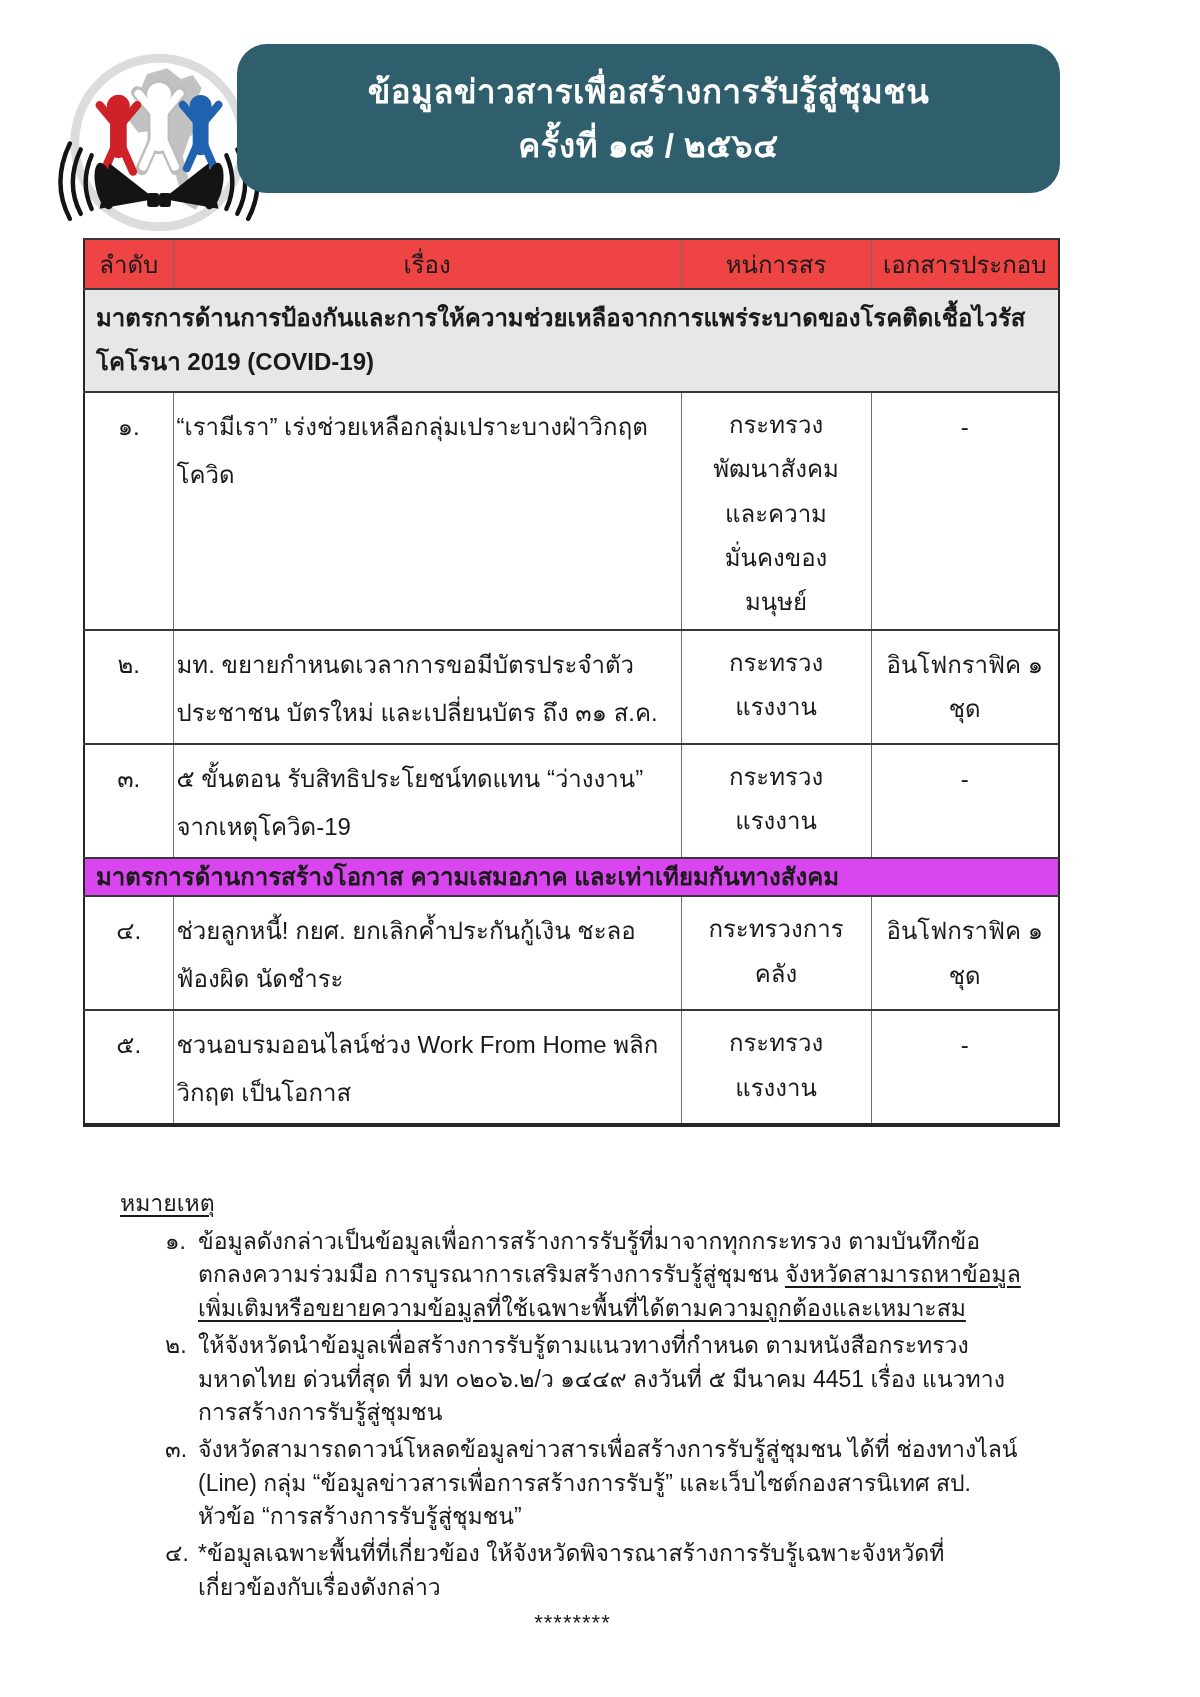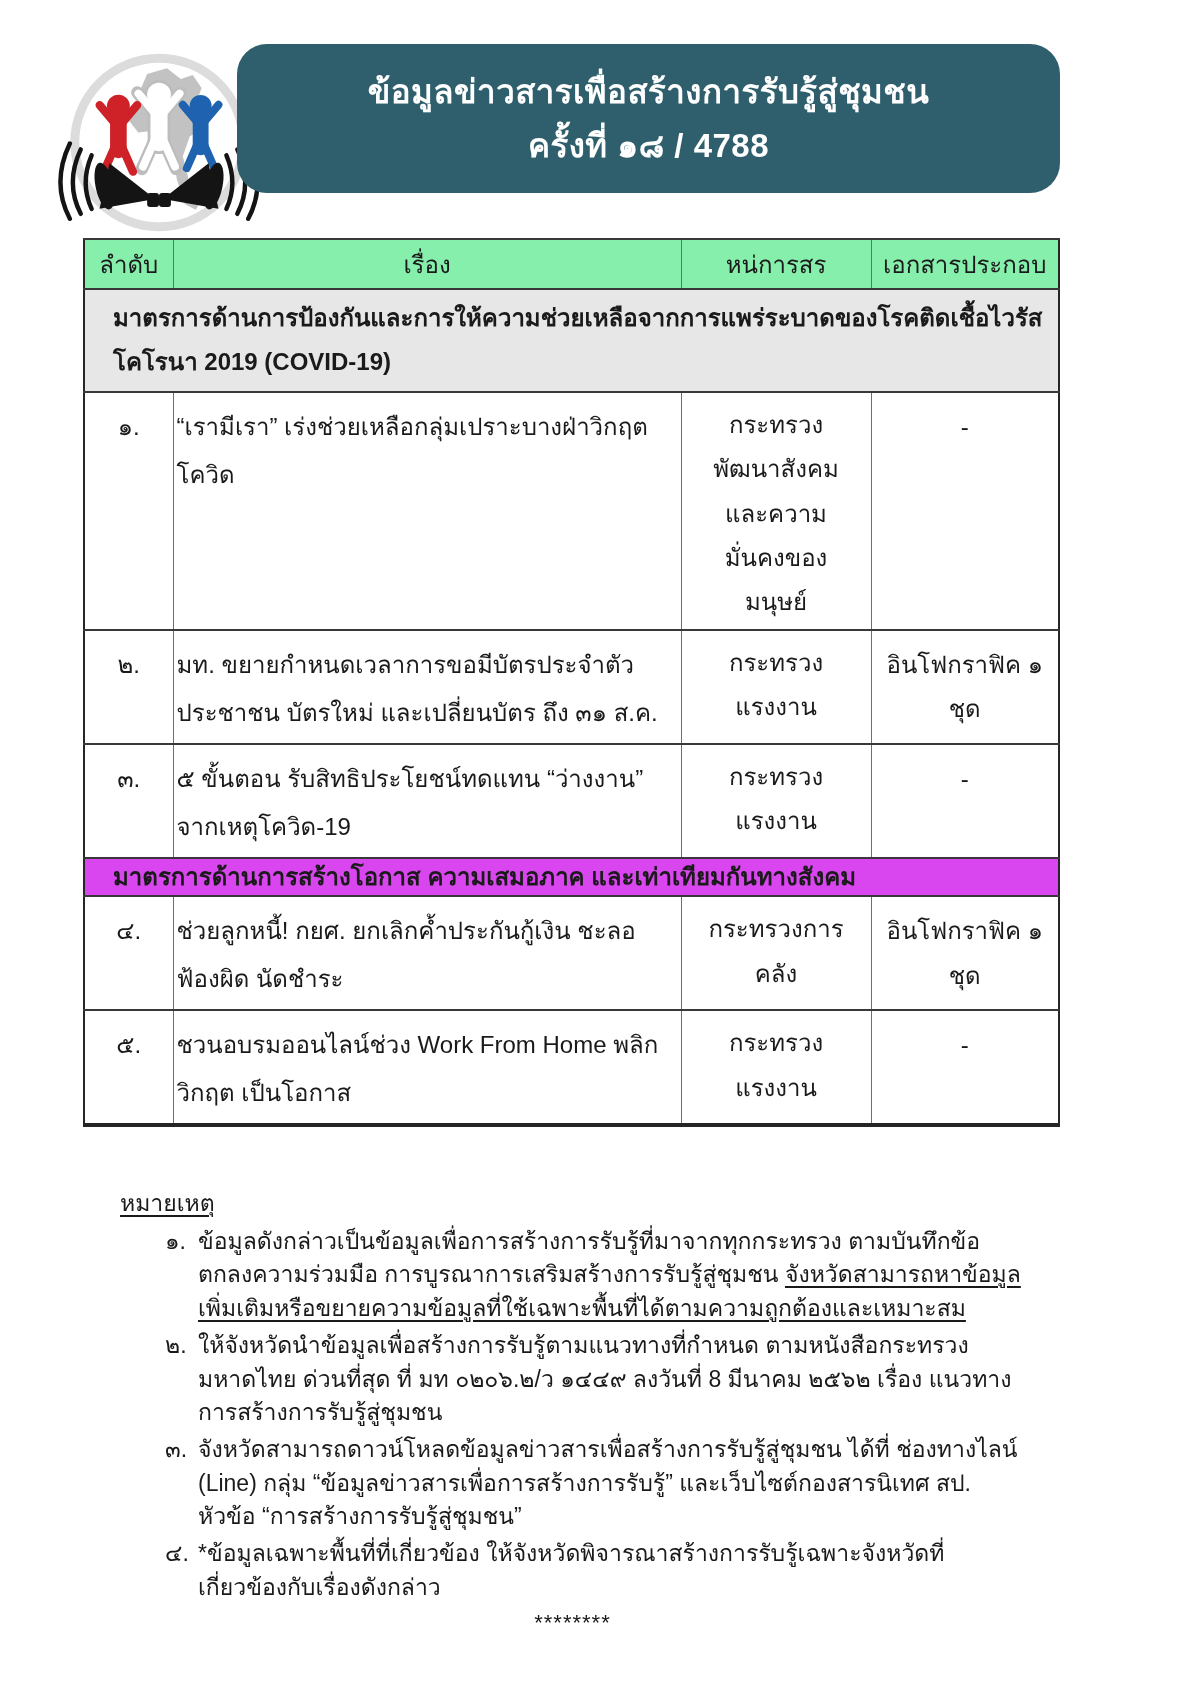--- a/index.html
+++ b/index.html
@@ -37,29 +37,29 @@
   table.doc {
     width:975px; border-collapse:collapse; table-layout:fixed;
     border:2px solid #262626; border-bottom-width:4px;
   }
   table.doc th, table.doc td {
     border-left:1px solid #6e6e6e; border-right:1px solid #6e6e6e;
     border-top:2px solid #383838; border-bottom:2px solid #383838;
     font-size:24px; vertical-align:top;
   }
   table.doc th {
-    background:#86efac; font-weight:normal; height:50px;
+    background:#ef4444; font-weight:normal; height:50px;
     text-align:center; vertical-align:middle; padding:2px 4px;
   }
   td.c-no   { text-align:center; padding-top:14px; }
   td.c-subj { padding:10px 10px 6px 3px; line-height:2.0; }
   td.c-agency { text-align:center; padding:10px 22px 4px; line-height:1.85; overflow-wrap:break-word; }
   td.c-docs { text-align:center; padding:12px 6px 4px; line-height:1.85; }
   tr.section td {
-    font-weight:bold; padding:6px 10px 6px 28px; line-height:1.85;
+    font-weight:bold; padding:6px 10px 6px 11px; line-height:1.85;
     vertical-align:middle;
   }
   tr.section-1 td { background:#e7e7e7; height:80px; }
   tr.section-2 td { background:#d946ef; height:37px; padding-top:2px; padding-bottom:2px; line-height:1.35; }
   tr.h-r1 { height:102px; }
   tr.h-r2 { height:88px; }
   tr.h-r3 { height:94px; }
   tr.h-r4 { height:87px; }
   tr.h-r5 { height:93px; }
 
@@ -126,21 +126,21 @@
       <path d="M29,102 Q13,136 29,167"></path>
       <path d="M18,96 Q-1,136 18,172"></path>
       <path d="M176,108 Q188,136 176,162"></path>
       <path d="M187,102 Q203,136 187,167"></path>
       <path d="M198,96 Q217,136 198,172"></path>
     </g>
   </svg>
 
   <div class="banner">
     <div class="t1">ข้อมูลข่าวสารเพื่อสร้างการรับรู้สู่ชุมชน</div>
-    <div class="t2">ครั้งที่ ๑๘ / 4788</div>
+    <div class="t2">ครั้งที่ ๑๘ / ๒๕๖๔</div>
   </div>
 </div>
 
 <div class="main">
   <table class="doc">
     <colgroup>
       <col style="width:89px">
         <col style="width:508px">
         <col style="width:190px">
         <col style="width:188px">
@@ -197,21 +197,21 @@
 <div class="notes">
   <div class="notes-heading">หมายเหตุ</div>
 
   <div class="note-item">
     <span class="note-no">๑.</span>
     <span class="note-text"><span>ข้อมูลดังกล่าวเป็นข้อมูลเพื่อการสร้างการรับรู้ที่มาจากทุกกระทรวง ตามบันทึกข้อตกลงความร่วมมือ การบูรณาการเสริมสร้างการรับรู้สู่ชุมชน </span><span class="note-underline">จังหวัดสามารถหาข้อมูลเพิ่มเติมหรือขยายความข้อมูลที่ใช้เฉพาะพื้นที่ได้ตามความถูกต้องและเหมาะสม</span></span>
   </div>
 
   <div class="note-item">
     <span class="note-no">๒.</span>
-    <span class="note-text">ให้จังหวัดนำข้อมูลเพื่อสร้างการรับรู้ตามแนวทางที่กำหนด ตามหนังสือกระทรวงมหาดไทย ด่วนที่สุด ที่ มท ๐๒๐๖.๒/ว ๑๔๔๙ ลงวันที่ 8 มีนาคม ๒๕๖๒ เรื่อง แนวทางการสร้างการรับรู้สู่ชุมชน</span>
+    <span class="note-text">ให้จังหวัดนำข้อมูลเพื่อสร้างการรับรู้ตามแนวทางที่กำหนด ตามหนังสือกระทรวงมหาดไทย ด่วนที่สุด ที่ มท ๐๒๐๖.๒/ว ๑๔๔๙ ลงวันที่ ๕ มีนาคม 4451 เรื่อง แนวทางการสร้างการรับรู้สู่ชุมชน</span>
   </div>
 
   <div class="note-item">
     <span class="note-no">๓.</span>
     <span class="note-text">จังหวัดสามารถดาวน์โหลดข้อมูลข่าวสารเพื่อสร้างการรับรู้สู่ชุมชน ได้ที่ ช่องทางไลน์ (Line) กลุ่ม “ข้อมูลข่าวสารเพื่อการสร้างการรับรู้” และเว็บไซต์กองสารนิเทศ สป. หัวข้อ “การสร้างการรับรู้สู่ชุมชน”</span>
   </div>
 
   <div class="note-item">
     <span class="note-no">๔.</span>
     <span class="note-text">*ข้อมูลเฉพาะพื้นที่ที่เกี่ยวข้อง ให้จังหวัดพิจารณาสร้างการรับรู้เฉพาะจังหวัดที่เกี่ยวข้องกับเรื่องดังกล่าว</span>

